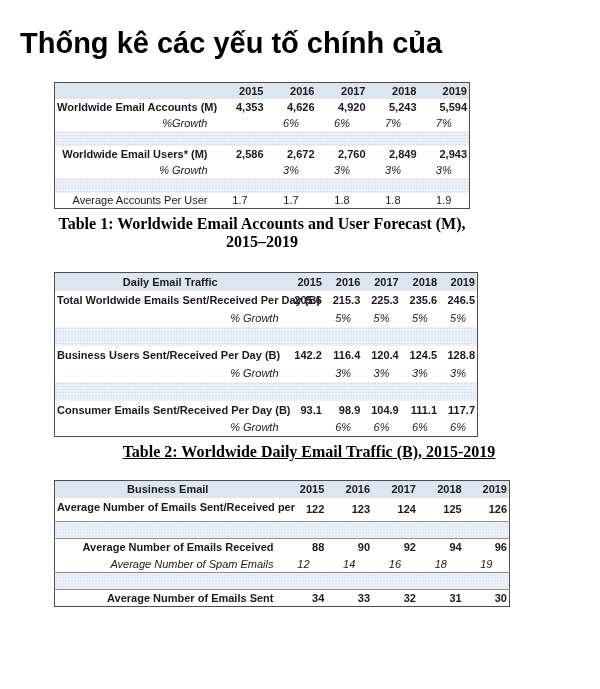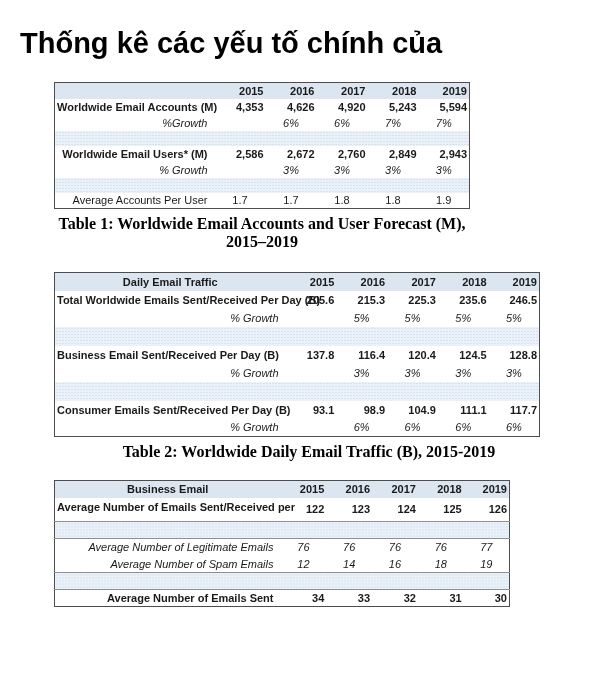--- a/index.html
+++ b/index.html
@@ -12,21 +12,21 @@
     font-size:29px;line-height:34px;font-weight:bold;color:#000;
   }
   .page-title span{display:block;}
   .tbl-block{margin:0;}
   table.data-table{
     border-collapse:collapse;table-layout:fixed;
     margin-left:54px;border:1.5px solid var(--border,#4d4d4d);
     font-size:11px;color:var(--text,#1a1a1a);
   }
   .t1{width:416px;margin-top:22px;}
-  .t2{width:486px;margin-top:21px;}
+  .t2{width:424px;margin-top:21px;}
   .t3{width:456px;margin-top:19px;}
   .t1 tr{height:16px;}
   .t2 tr{height:18px;}
   .t3 tr{height:17px;}
   .t3 tbody tr:first-child{height:24px;}
   .t3 tbody tr:first-child td.label{vertical-align:top;padding-top:3px;}
   col.label-col{}
   .t1 col.label-col{width:160px;}
   .t2 col.label-col{width:231px;}
   .t3 col.label-col{width:226px;}
@@ -48,21 +48,21 @@
   }
   .t1 tr.sep{height:15px;}
   .t2 tr.sep{height:19px;}
   .t3 tr.sep{height:17px;}
   .t3 tr.sep td{border-top:1px solid #8f8f8f;border-bottom:1px solid #8f8f8f;}
   .caption{
     font-family:"Liberation Serif",serif;font-weight:bold;font-size:16px;
     text-align:center;margin-left:54px;margin-top:6px;color:#000;
   }
   .c1{width:416px;}
-  .c2{width:510px;}
+  .c2{width:510px;text-decoration:underline;}
   .c3{width:451px;margin-top:5px;}
 </style>
 </head>
 <body>
 
 <h1 class="page-title">
   <span>Thống kê các yếu tố chính của</span>
 </h1>
 
 <section class="tbl-block">
@@ -171,22 +171,22 @@
           <td class="val"></td>
           <td class="val">5%</td>
           <td class="val">5%</td>
           <td class="val">5%</td>
           <td class="val">5%</td>
         </tr>
         <tr class="sep">
           <td colspan="6"></td>
         </tr>
         <tr class="row-bold">
-          <td class="label">Business Email Sent/Received Per Day (B)</td>
-          <td class="val">137.8</td>
+          <td class="label">Business Users Sent/Received Per Day (B)</td>
+          <td class="val">142.2</td>
           <td class="val">116.4</td>
           <td class="val">120.4</td>
           <td class="val">124.5</td>
           <td class="val">128.8</td>
         </tr>
         <tr class="row-italic">
           <td class="label">% Growth</td>
           <td class="val"></td>
           <td class="val">3%</td>
           <td class="val">3%</td>
@@ -242,27 +242,27 @@
           <td class="label">Average Number of Emails Sent/Received per</td>
           <td class="val">122</td>
           <td class="val">123</td>
           <td class="val">124</td>
           <td class="val">125</td>
           <td class="val">126</td>
         </tr>
         <tr class="sep">
           <td colspan="6"></td>
         </tr>
-        <tr class="row-italic">
-          <td class="label">Average Number of Legitimate Emails</td>
-          <td class="val">76</td>
-          <td class="val">76</td>
-          <td class="val">76</td>
-          <td class="val">76</td>
-          <td class="val">77</td>
+        <tr class="row-bold">
+          <td class="label">Average Number of Emails Received</td>
+          <td class="val">88</td>
+          <td class="val">90</td>
+          <td class="val">92</td>
+          <td class="val">94</td>
+          <td class="val">96</td>
         </tr>
         <tr class="row-italic">
           <td class="label">Average Number of Spam Emails</td>
           <td class="val">12</td>
           <td class="val">14</td>
           <td class="val">16</td>
           <td class="val">18</td>
           <td class="val">19</td>
         </tr>
         <tr class="sep">

